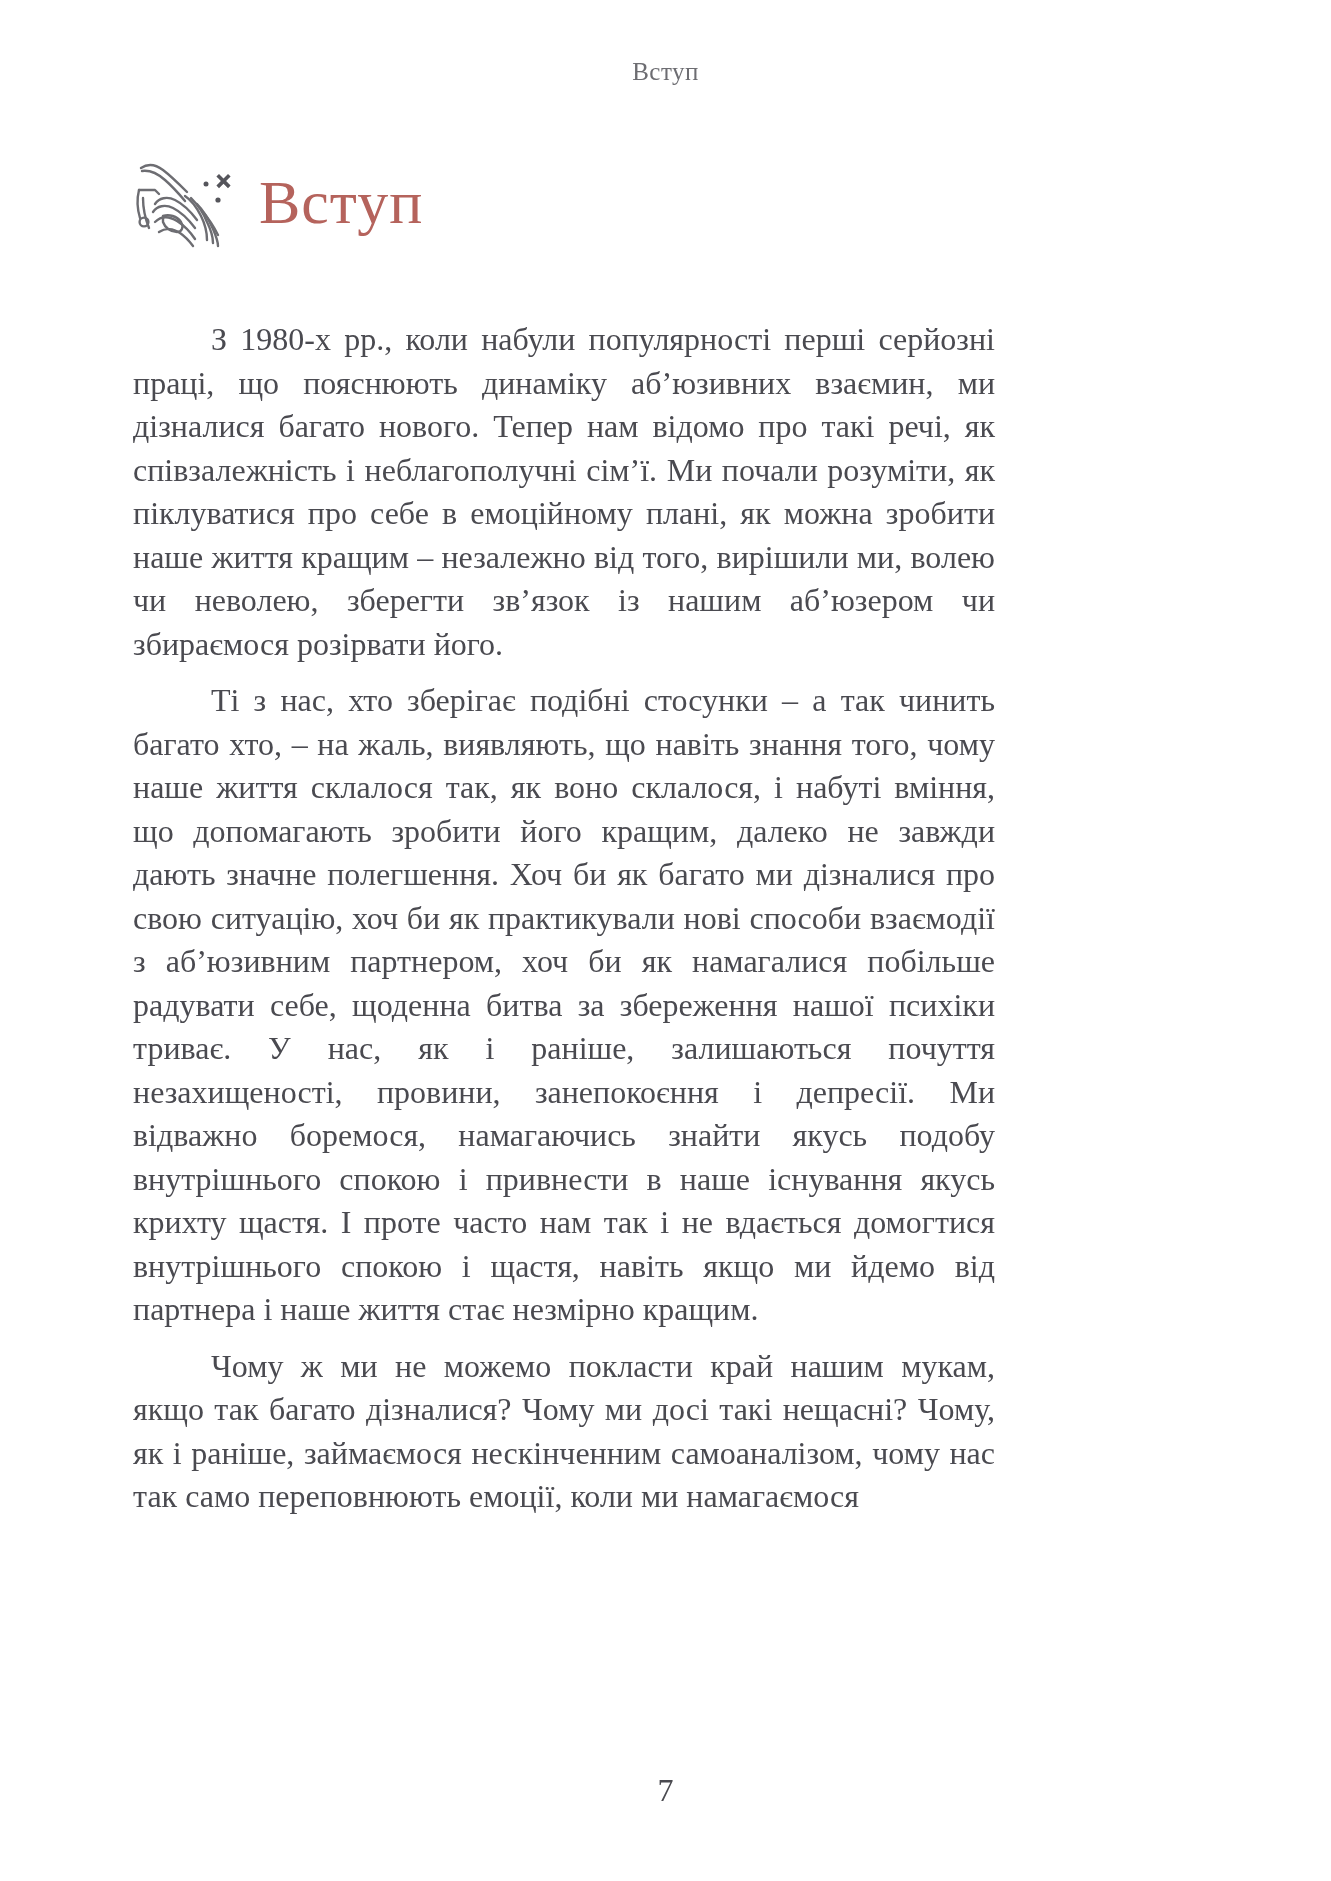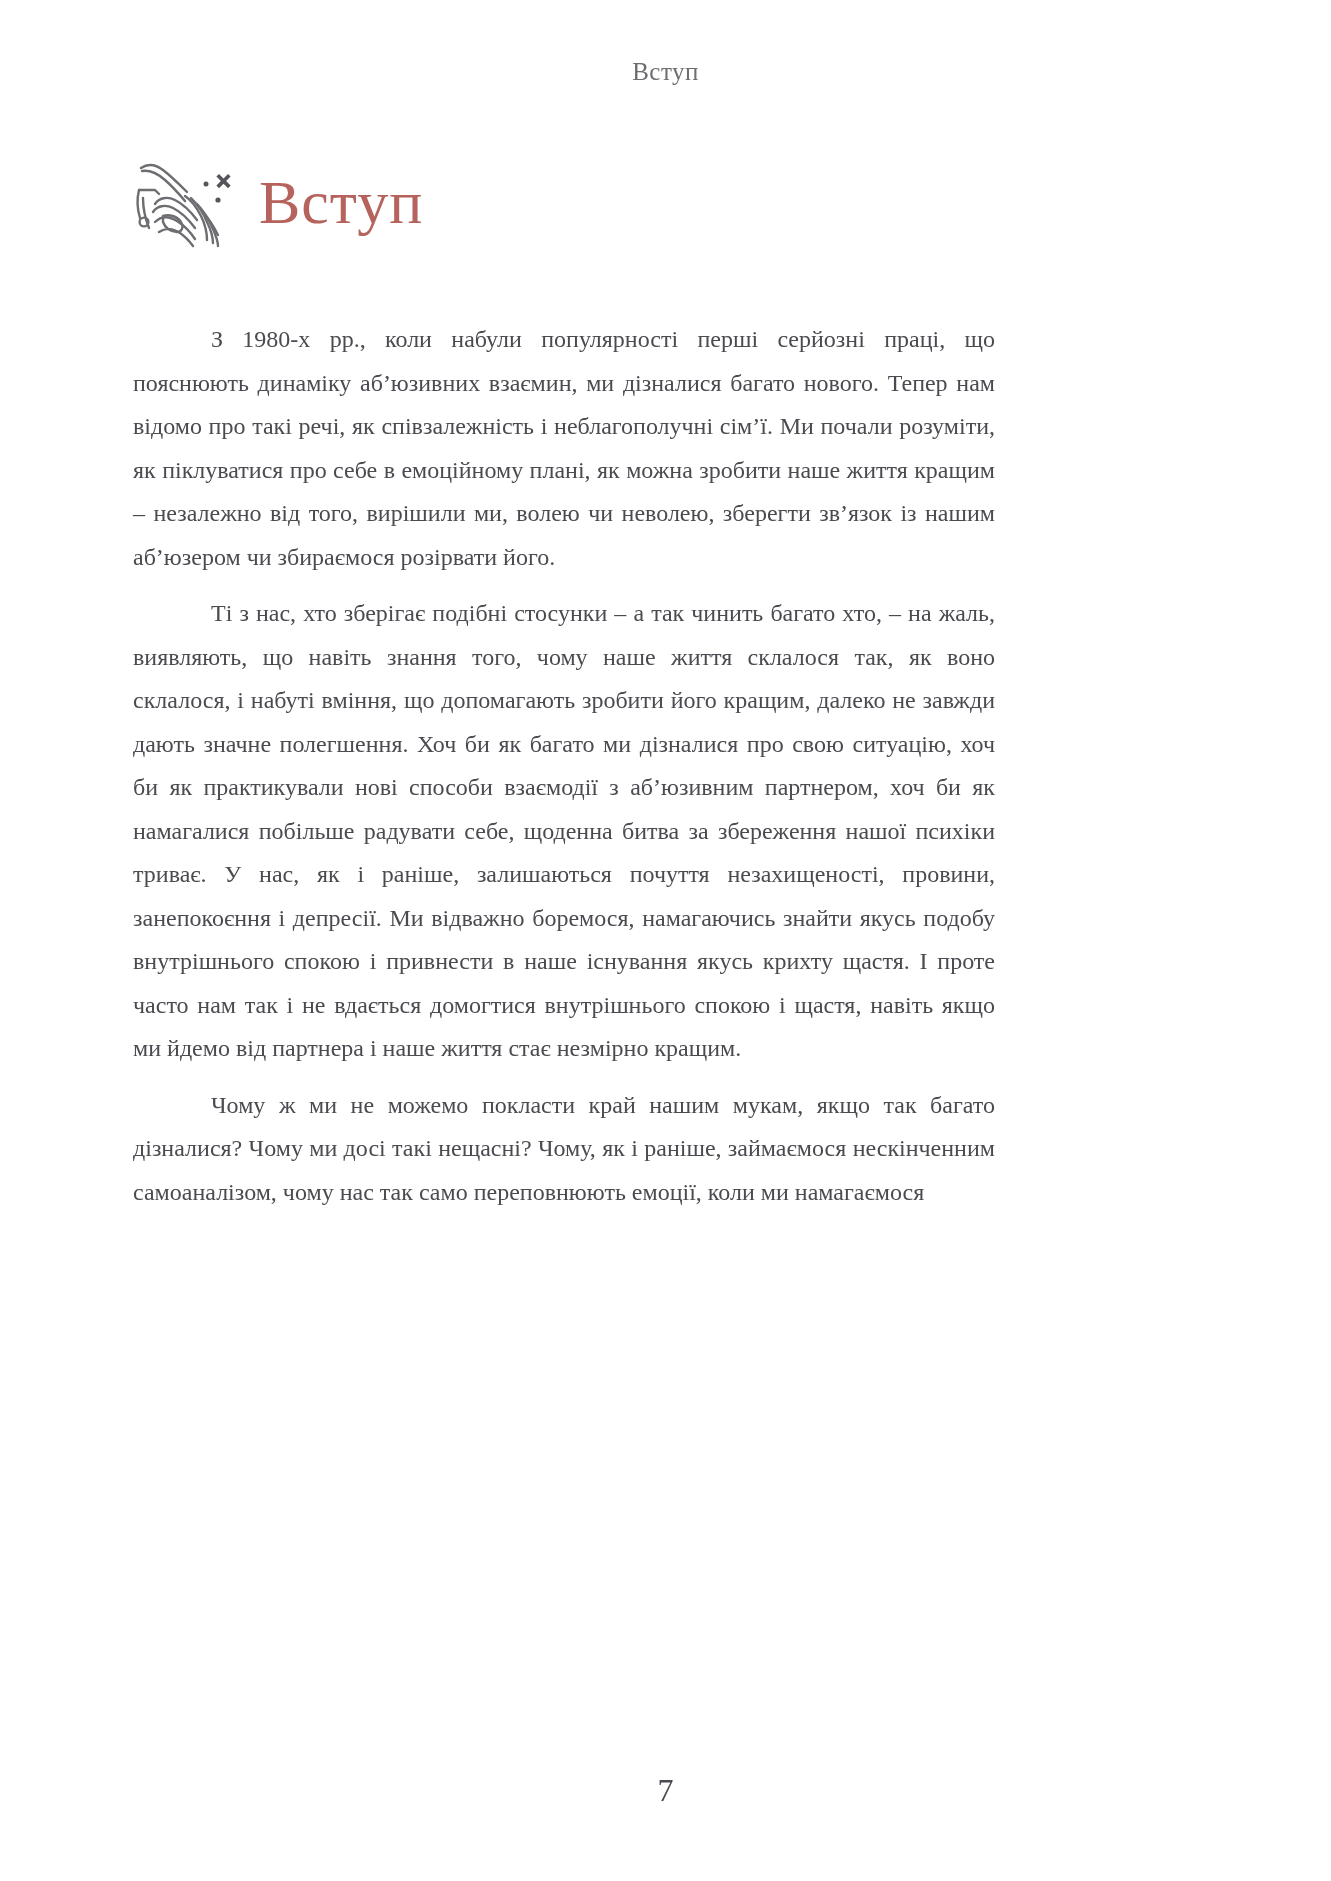--- a/index.html
+++ b/index.html
@@ -60,21 +60,21 @@
 
   
   .body-col {
     position: absolute;
     top: 318px;
     left: 133px;
     width: 862px;
   }
   .para {
     margin: 0 0 13px 0;
-    font-size: 24px;
+    font-size: 32px;
     line-height: 43.5px;
     color: #4a4a50;
     text-align: justify;
     text-justify: inter-word;
     text-indent: 78px;
     font-family: "Liberation Serif", "DejaVu Serif", serif;
     hyphens: manual;
   }
   .para:last-child { margin-bottom: 17px; }
 

